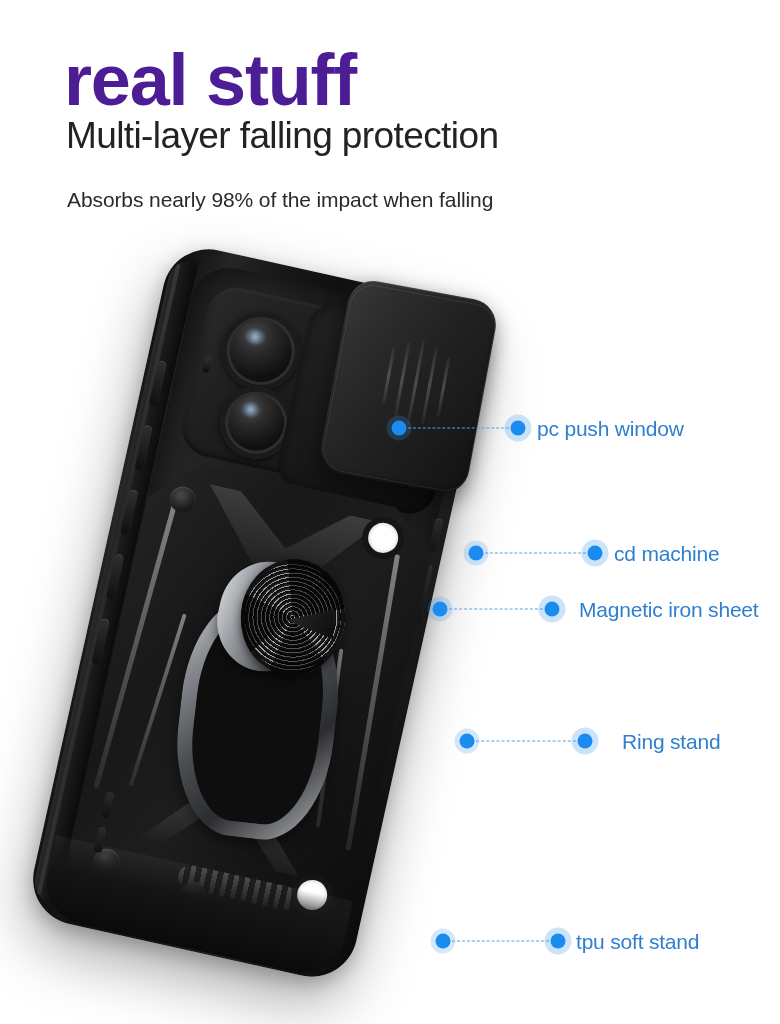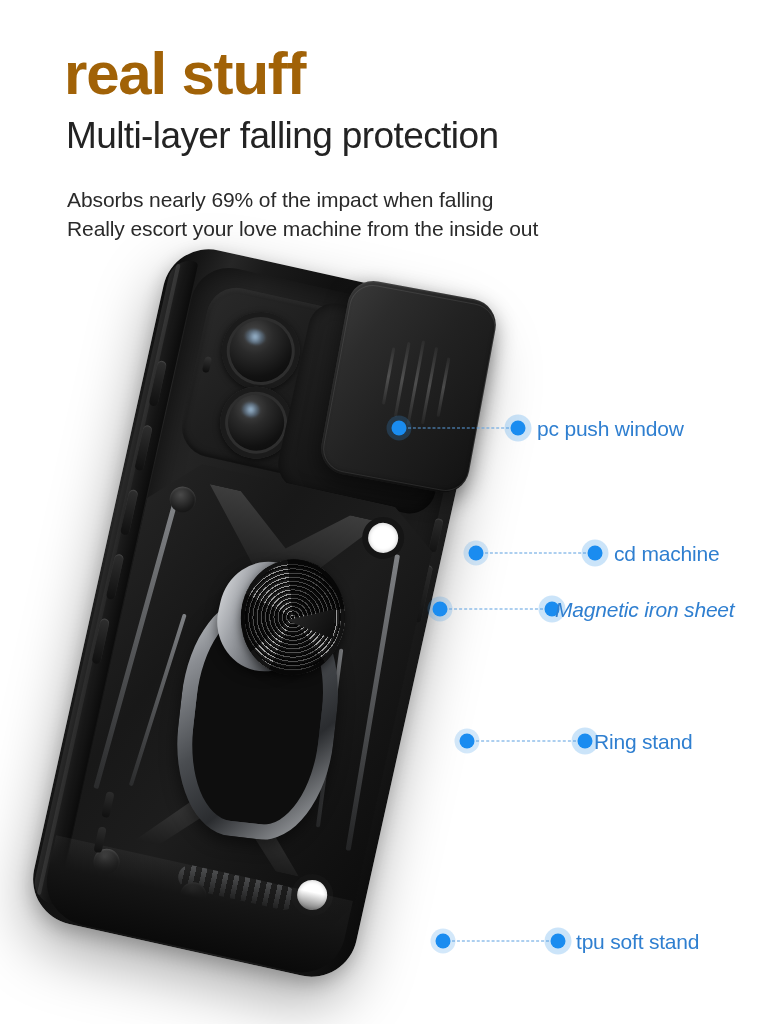--- a/index.html
+++ b/index.html
@@ -21,23 +21,23 @@
   #header-block {
     position: absolute;
     left: 0;
     top: 0;
     width: 780px;
   }
   #headline {
     position: absolute;
     left: 64px;
     top: 44px;
-    font-size: 60px;
+    font-size: 72px;
     font-weight: 700;
-    color: #a16207;
+    color: #4c1d95;
     letter-spacing: -1.2px;
     line-height: 1;
     white-space: nowrap;
   }
   #subheadline {
     position: absolute;
     left: 66px;
     top: 116px;
     font-size: 37px;
     font-weight: 400;
@@ -410,22 +410,21 @@
     transform: translateY(-50%);
   }
 </style>
 </head>
 <body>
 
 <div id="header-block">
   <div id="headline">real stuff</div>
   <div id="subheadline">Multi-layer falling protection</div>
   <div id="bodycopy">
-    <div>Absorbs nearly 69% of the impact when falling</div>
-    <div>Really escort your love machine from the inside out</div>
+    <div>Absorbs nearly 98% of the impact when falling</div>
   </div>
 </div>
 
 <div id="product-stage">
   <div id="case-assembly">
 
     <div class="shell-outer"></div>
     <div class="shell-lip-left"></div>
     <div class="shell-inner"></div>
 
@@ -502,28 +501,28 @@
     <div class="dot source" id="src-1" style="left: 476px; top: 553px;"></div>
     <div class="leader" id="line-1" style="left: 485px; width: 101px; top: 553px;"></div>
     <div class="dot" id="tgt-1" style="left: 595px; top: 553px;"></div>
     <div class="callout-label" id="lbl-1" style="left: 614px; top: 554px;">cd machine</div>
   </div>
 
   <div class="callout">
     <div class="dot source" id="src-2" style="left: 440px; top: 609px;"></div>
     <div class="leader" id="line-2" style="left: 449px; width: 94px; top: 609px;"></div>
     <div class="dot" id="tgt-2" style="left: 552px; top: 609px;"></div>
-    <div class="callout-label" id="lbl-2" style="left: 555px; top: 610px; font-style: italic;">Magnetic iron sheet</div>
+    <div class="callout-label" id="lbl-2" style="left: 579px; top: 610px;">Magnetic iron sheet</div>
   </div>
 
   <div class="callout">
     <div class="dot source" id="src-3" style="left: 467px; top: 741px;"></div>
     <div class="leader" id="line-3" style="left: 476px; width: 100px; top: 741px;"></div>
     <div class="dot" id="tgt-3" style="left: 585px; top: 741px;"></div>
-    <div class="callout-label" id="lbl-3" style="left: 594px; top: 742px;">Ring stand</div>
+    <div class="callout-label" id="lbl-3" style="left: 622px; top: 742px;">Ring stand</div>
   </div>
 
   <div class="callout">
     <div class="dot source" id="src-4" style="left: 443px; top: 941px;"></div>
     <div class="leader" id="line-4" style="left: 452px; width: 97px; top: 941px;"></div>
     <div class="dot" id="tgt-4" style="left: 558px; top: 941px;"></div>
     <div class="callout-label" id="lbl-4" style="left: 576px; top: 942px;">tpu soft stand</div>
   </div>
 
 </div>

